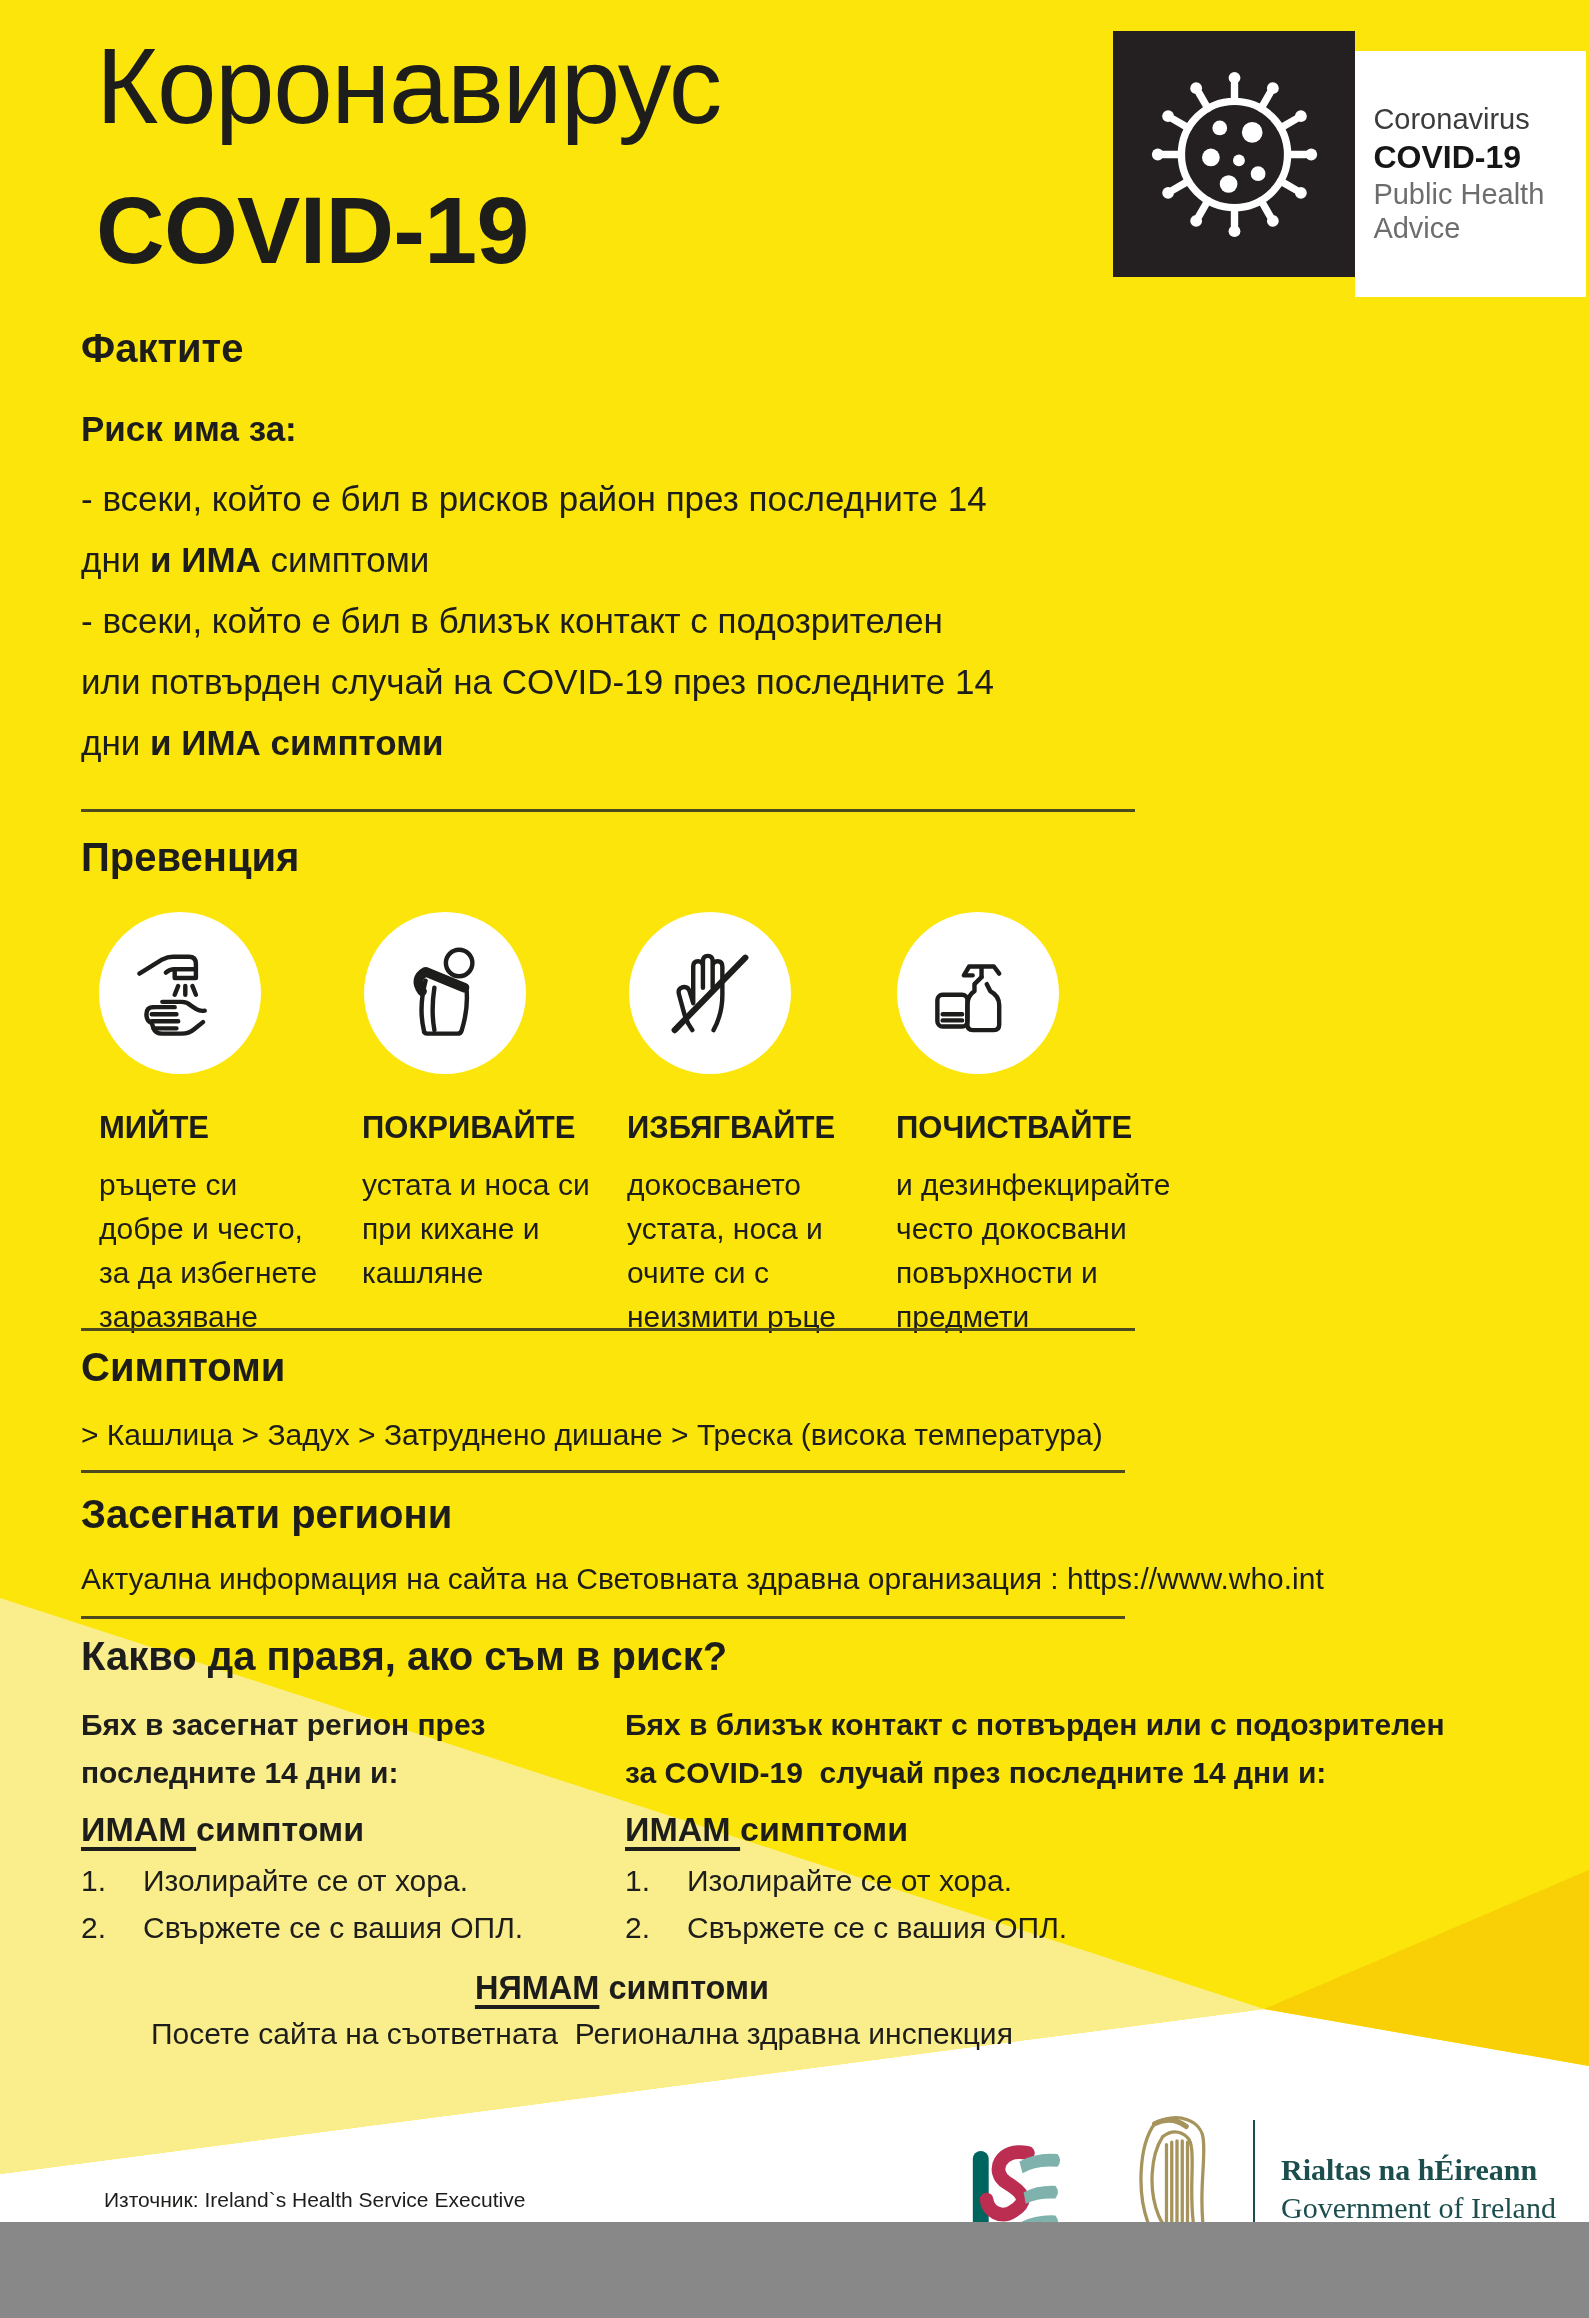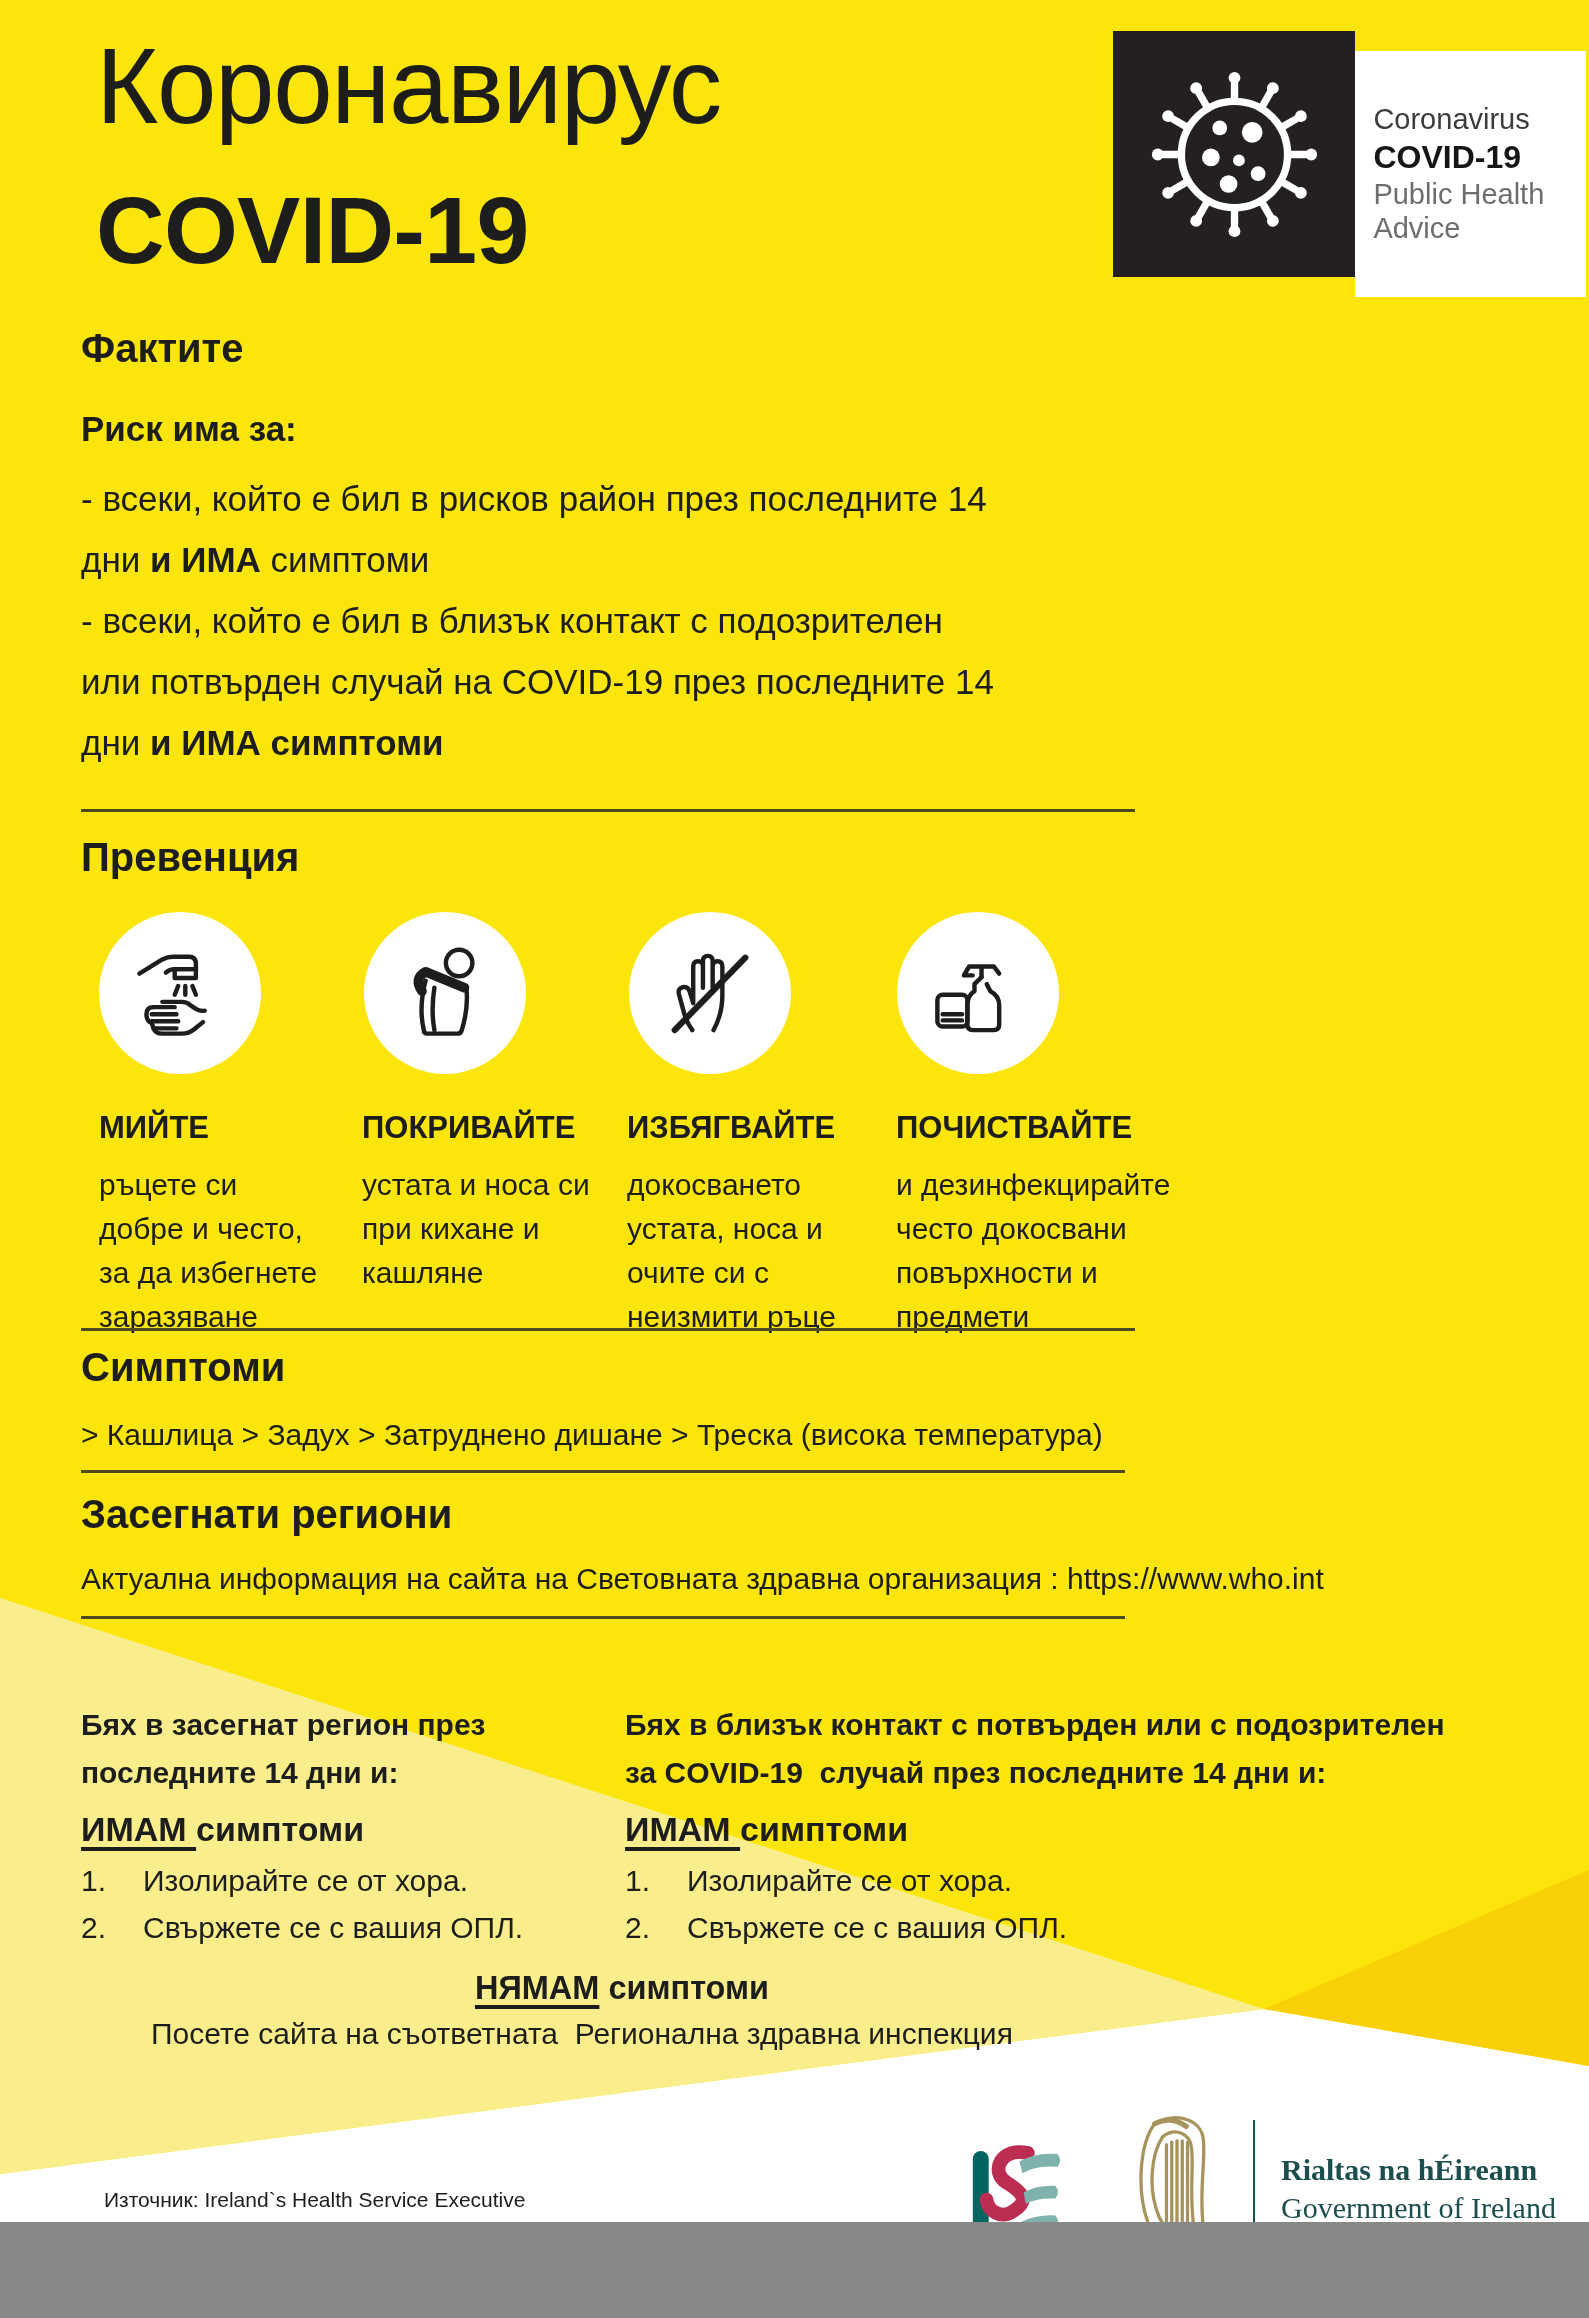--- a/index.html
+++ b/index.html
@@ -207,20 +207,21 @@
   <div class="abs h1 line" style="left:81px;top:1345px;">Симптоми</div>
   <div class="abs sym-line line">&gt; Кашлица &gt; Задух &gt; Затруднено дишане &gt; Треска (висока температура)</div>
 
   <div class="rule" style="left:81px;top:1470px;width:1044px;"></div>
 
   <div class="abs h1 line" style="left:81px;top:1492px;">Засегнати региони</div>
   <div class="abs reg-line line">Актуална информация на сайта на Световната здравна организация : https://www.who.int</div>
 
   <div class="rule" style="left:81px;top:1616px;width:1044px;"></div>
 
+  <div class="abs h1 line" style="left:81px;top:1634px;">Какво да правя, ако съм в риск?</div>
 
   <div class="abs intro" style="left:81px;top:1701px;">
       <div class="line">Бях в засегнат регион през</div>
       <div class="line">последните 14 дни и:</div>
     </div>
   <div class="abs intro" style="left:625px;top:1701px;">
       <div class="line">Бях в близък контакт с потвърден или с подозрителен</div>
       <div class="line">за COVID-19  случай през последните 14 дни и:</div>
     </div>
 

